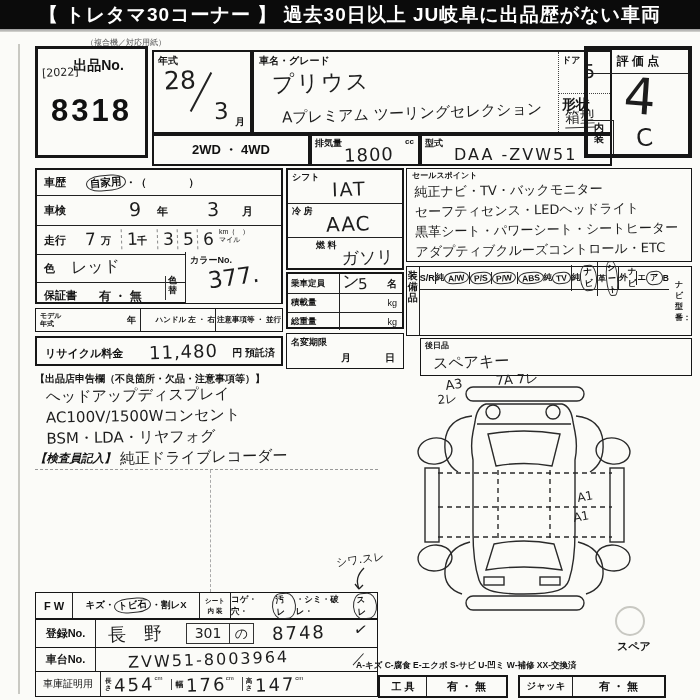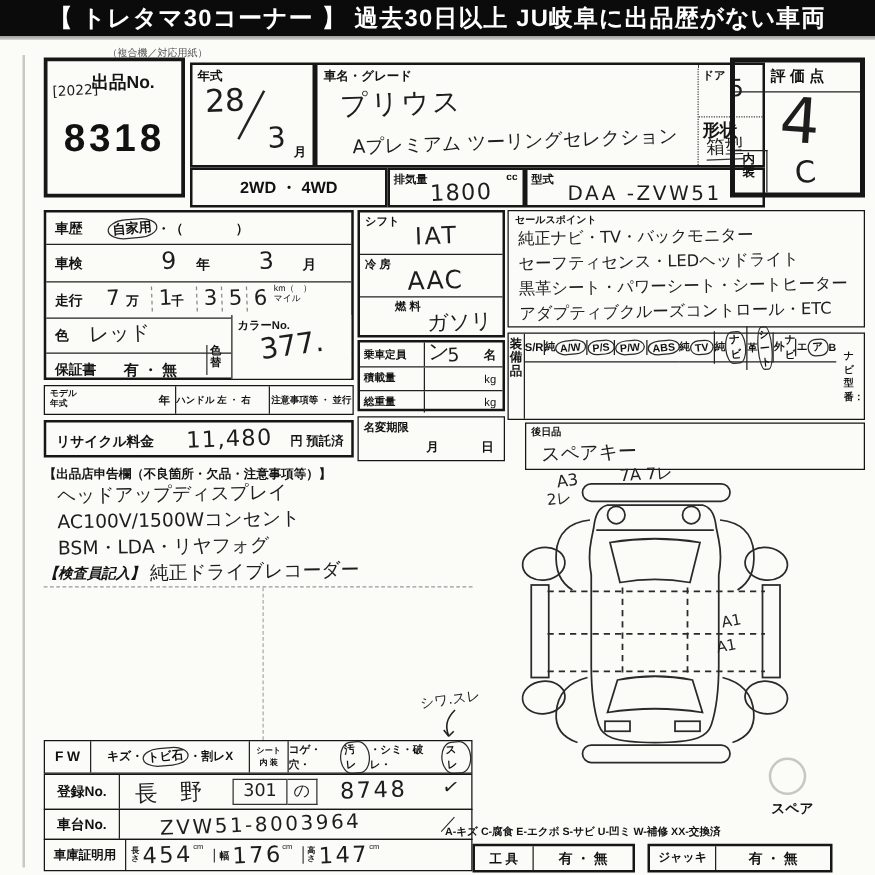--- a/index.html
+++ b/index.html
@@ -120,21 +120,21 @@
       <div class="abs lb" style="left:4px;top:2px;font-size:9px;">カラーNo.</div>
       <div class="abs hw" style="left:22px;top:12px;font-size:23px;transform:rotate(-8deg);">377.</div>
     </div>
   </div>
 
   <div class="bx b1" style="left:35px;top:308px;width:248px;height:24px;display:flex;">
     <div class="row" style="width:96px;justify-content:space-between;padding:0 4px;">
       <span class="lb" style="font-size:7px;width:28px;line-height:1.1;">モデル年式</span>
       <span class="lb" style="font-size:9px;">年</span>
     </div>
-    <div class="row dotl" style="width:74px;justify-content:flex-start;border-left:1.5px solid #222;">
+    <div class="row dotl" style="width:74px;justify-content:flex-end;border-left:1.5px solid #222;">
       <span class="lb" style="font-size:7.5px;">ハンドル 左 ・ 右</span>
     </div>
     <div class="row" style="flex:1;justify-content:center;border-left:1.5px solid #222;">
       <span class="lb" style="font-size:7.5px;">注意事項等 ・ 並行</span>
     </div>
   </div>
 
   <div class="bx" style="left:35px;top:336px;width:248px;height:30px;position:absolute;">
     <span class="lb abs" style="left:8px;top:8px;font-size:11px;">リサイクル料金</span>
     <span class="hw rot abs" style="left:112px;top:3px;font-size:18px;letter-spacing:1px;">11,480</span>
@@ -299,21 +299,21 @@
 
   <div class="bx b1" style="left:35px;top:647px;width:343px;height:25px;">
     <div class="row abs" style="left:0;top:0;width:60px;height:100%;justify-content:center;border-right:1.5px solid #222;font-size:11px;font-weight:bold;">
         <span>車台No.</span>
       </div>
     <span class="hw rot abs" style="left:92px;top:2px;font-size:16px;letter-spacing:2px;">ZVW51-8003964</span>
     <span class="hw abs" style="left:316px;top:2px;font-size:14px;">／</span>
   </div>
 
   <div class="bx b1" style="left:35px;top:671px;width:343px;height:26px;display:flex;align-items:center;">
-    <div class="row" style="width:64px;height:100%;justify-content:center;border-right:1.5px solid #222;font-size:10px;font-weight:bold;">
+    <div class="row" style="width:64px;height:100%;justify-content:center;border-right:1.5px solid #222;font-size:10px;font-weight:normal;">
         <span>車庫証明用</span>
       </div>
     <span class="stack lb" style="width:1.1em;font-size:6.5px;margin-left:4px;">長さ</span>
     <span class="hw rot" style="font-size:18px;letter-spacing:2px;margin-left:2px;">454</span>
     <span style="font-size:6px;align-self:flex-start;margin-top:3px;">cm</span>
     <span class="lb" style="font-size:8px;margin-left:8px;border-left:1px solid #444;padding-left:4px;">幅</span>
     <span class="hw rot" style="font-size:18px;letter-spacing:2px;margin-left:2px;">176</span>
     <span style="font-size:6px;align-self:flex-start;margin-top:3px;">cm</span>
     <span class="stack lb" style="width:1.1em;font-size:6.5px;margin-left:8px;border-left:1px solid #444;padding-left:3px;">高さ</span>
     <span class="hw rot" style="font-size:18px;letter-spacing:2px;margin-left:2px;">147</span>

